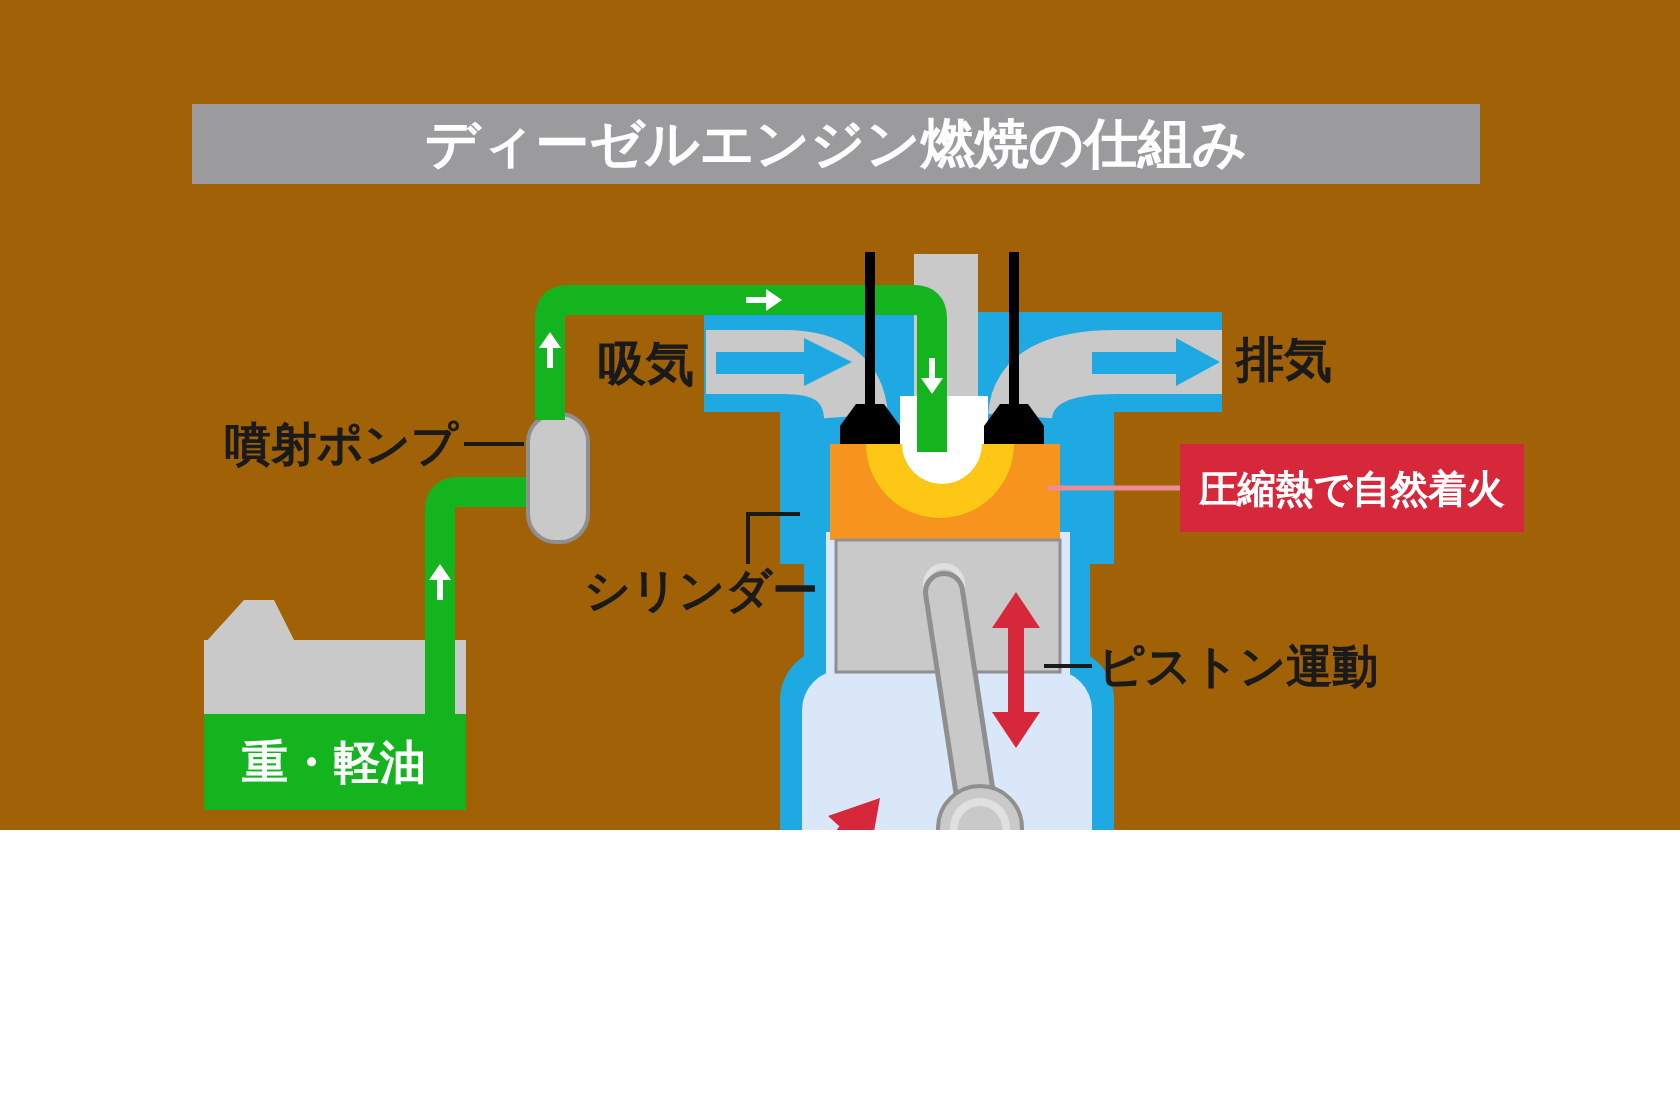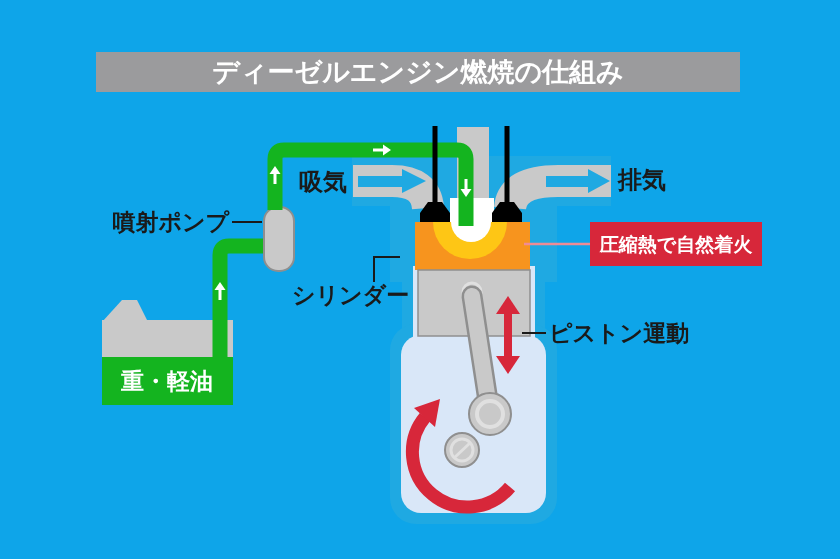--- a/index.html
+++ b/index.html
@@ -1,17 +1,17 @@
 <!DOCTYPE html>
 <html style="--title-bar: #9b9b9d; --fuel-green: #14b41f; --machine-gray: #c9c9c9; --machine-gray-dark: #8f8f8f; --machine-gray-light: #e0e0e0; --engine-blue: #1fa9e2; --crankcase-interior: #d9e7f8; --combustion-orange: #f7941e; --combustion-yellow: #fec615; --accent-red: #d7273a; --leader-red: #ef8b95; --text-black: #1a1a1a; --label-white: #ffffff;"><head>
 <meta charset="utf-8">
 <style>
   html,body{margin:0;padding:0;background:#fff;}
   .canvas{
-    position:relative;width:840px;height:559px;background:#0ea5e9;overflow:hidden;
+    position:relative;width:840px;height:415px;background:#a16207;overflow:hidden;
     font-family:"Liberation Sans","DejaVu Sans",sans-serif;
     text-align:center;
   }
   svg text{font-family:"Liberation Sans","DejaVu Sans",sans-serif;font-weight:bold;}
   .lbl{fill:var(--text-black);}
   .lbl-white{fill:var(--label-white);}
 </style>
 </head>
 <body>
 

